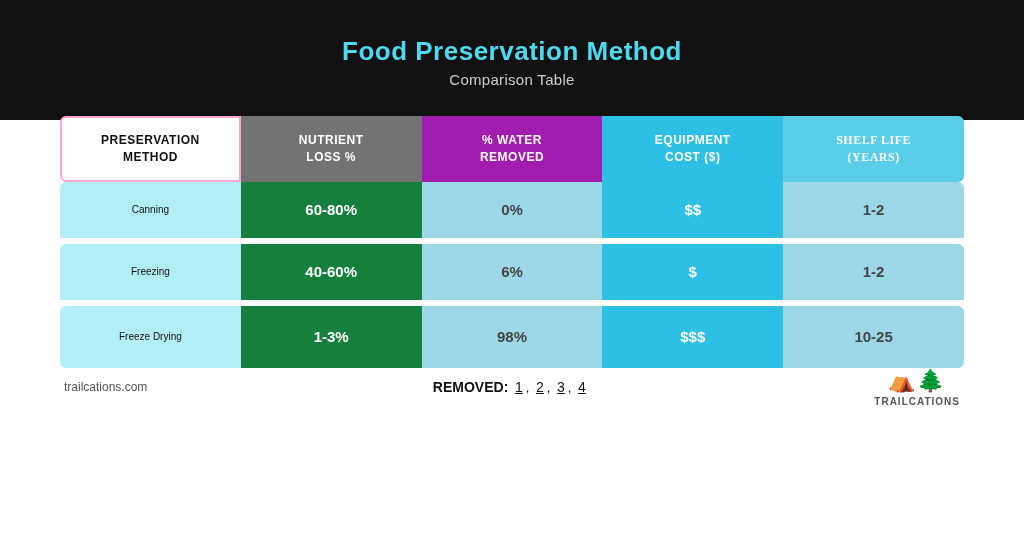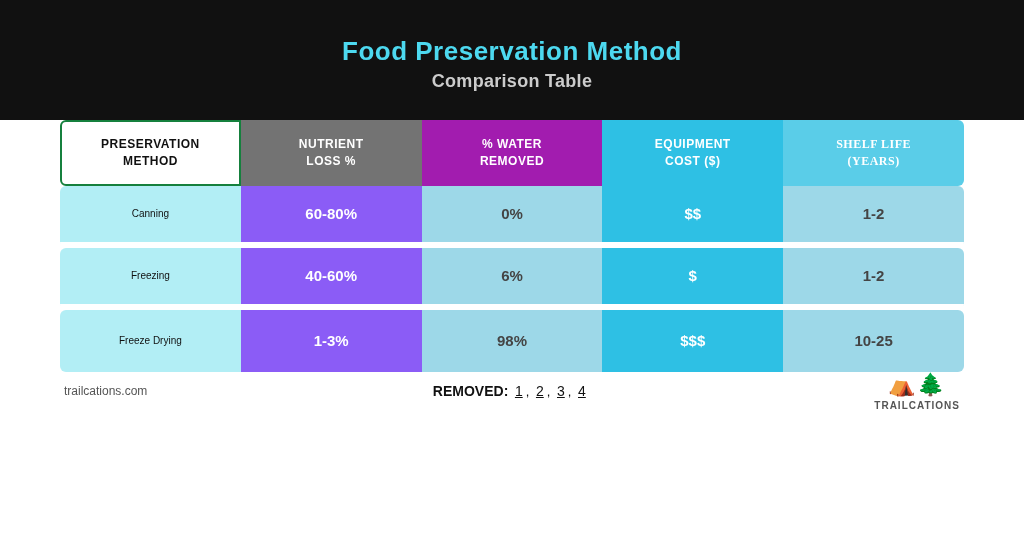--- a/index.html
+++ b/index.html
@@ -44,23 +44,23 @@
     .main-title {
       font-size: 26px;
       font-weight: 900;
       color: #4dd9f0;
       letter-spacing: 0.5px;
       margin-bottom: 4px;
       margin-top: 8px;
     }
 
     .subtitle {
-      font-size: 18px;
+      font-size: 15px;
       color: #cccccc;
-      font-weight: 700;
+      font-weight: 400;
       letter-spacing: 0.3px;
     }
 
     
     .table-container {
       position: relative;
       z-index: 1;
       width: 100%;
       margin-top: 10px;
     }
@@ -76,21 +76,21 @@
       padding: 14px 10px;
       font-size: 12px;
       font-weight: 900;
       text-align: center;
       letter-spacing: 0.5px;
     }
 
     .th-method {
       background: #ffffff;
       color: #111111;
-      border: 2px solid #15803d;
+      border: 2px solid #f9a8d4;
       width: 20%;
       font-size: 12px;
       line-height: 1.4;
     }
 
     .th-nutrient {
       background: #737373;
       color: #ffffff;
       width: 20%;
       line-height: 1.4;
@@ -132,21 +132,21 @@
     }
 
     .td-method {
       background: #b2eef5;
       color: #111111;
       font-weight: 400;
       font-size: 10px;
     }
 
     .td-nutrient {
-      background: #8b5cf6;
+      background: #15803d;
       color: #ffffff;
       margin-left: 16px;
     }
 
     .td-water {
       background: #9dd8e8;
       color: #444444;
     }
 
     .td-equipment {

